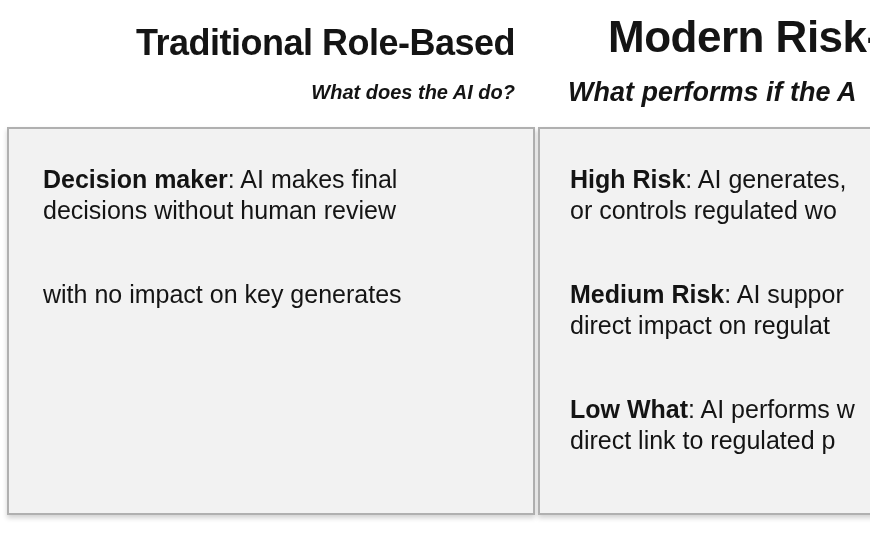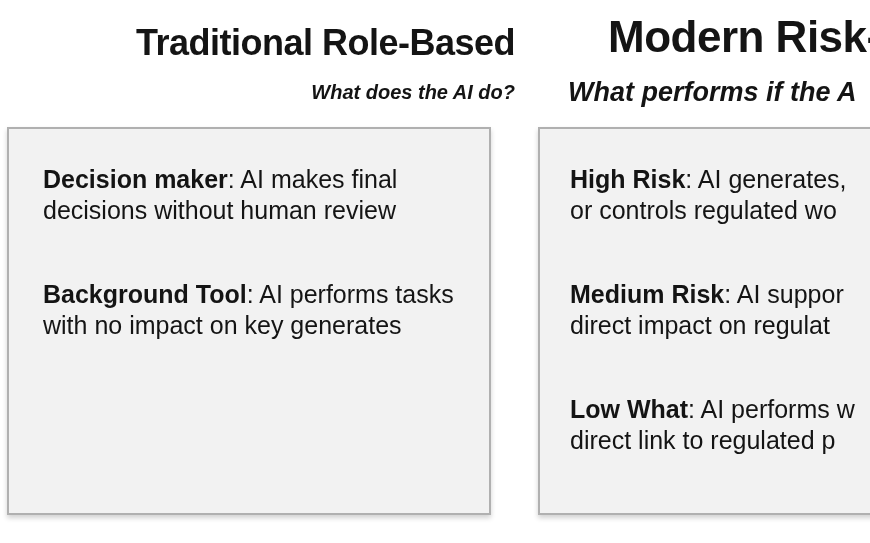--- a/index.html
+++ b/index.html
@@ -55,21 +55,21 @@
     font-size: 27px;
     font-style: italic;
     font-weight: 600;
     line-height: 32px;
     white-space: nowrap;
   }
   .box {
     position: absolute;
     top: 127px;
     height: 388px;
-    width: 484px;
+    width: 528px;
     box-sizing: border-box;
     background: #f2f2f2;
     border: 2px solid #b0b0b0;
     box-shadow: 0 3px 5px rgba(0,0,0,0.18);
   }
   .box-left  { left: 7px; }
   .box-right { left: 538px; }
   .box-inner {
     padding: 35px 18px 0 34px;
   }
@@ -99,21 +99,20 @@
 <div class="header-right-title">Modern Risk-B</div>
 <div class="header-right-subtitle">What performs if the A</div>
 
 <div class="box box-left">
   <div class="box-inner">
     <div class="item">
       <div class="line"><span class="b">Decision maker</span><span>: AI makes final</span></div>
       <div class="line">decisions without human review</div>
     </div>
     <div class="item">
-      <div class="line"><span class="b">Background Tool</span><span>: AI performs tasks</span></div>
       <div class="line">with no impact on key generates</div>
     </div>
   </div>
 </div>
 
 <div class="box box-right">
   <div class="box-inner">
     <div class="item">
       <div class="line"><span class="b">High Risk</span><span>: AI generates,</span></div>
       <div class="line">or controls regulated wo</div>

